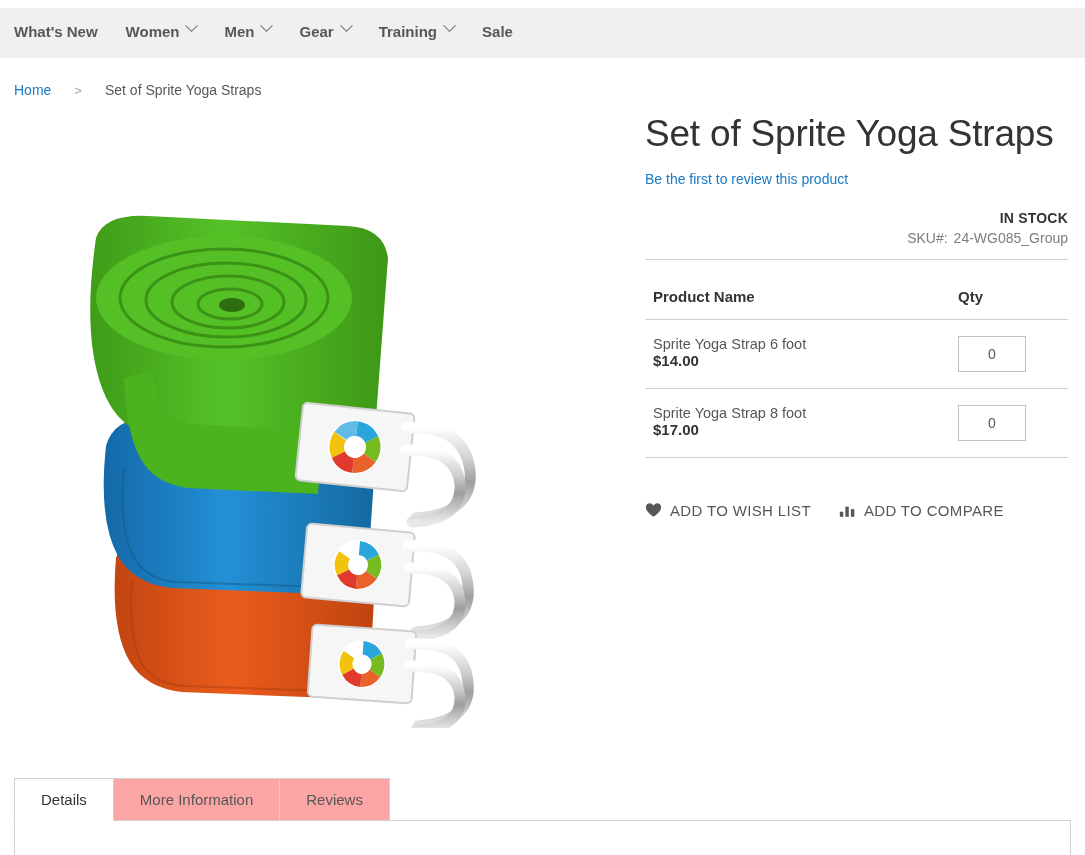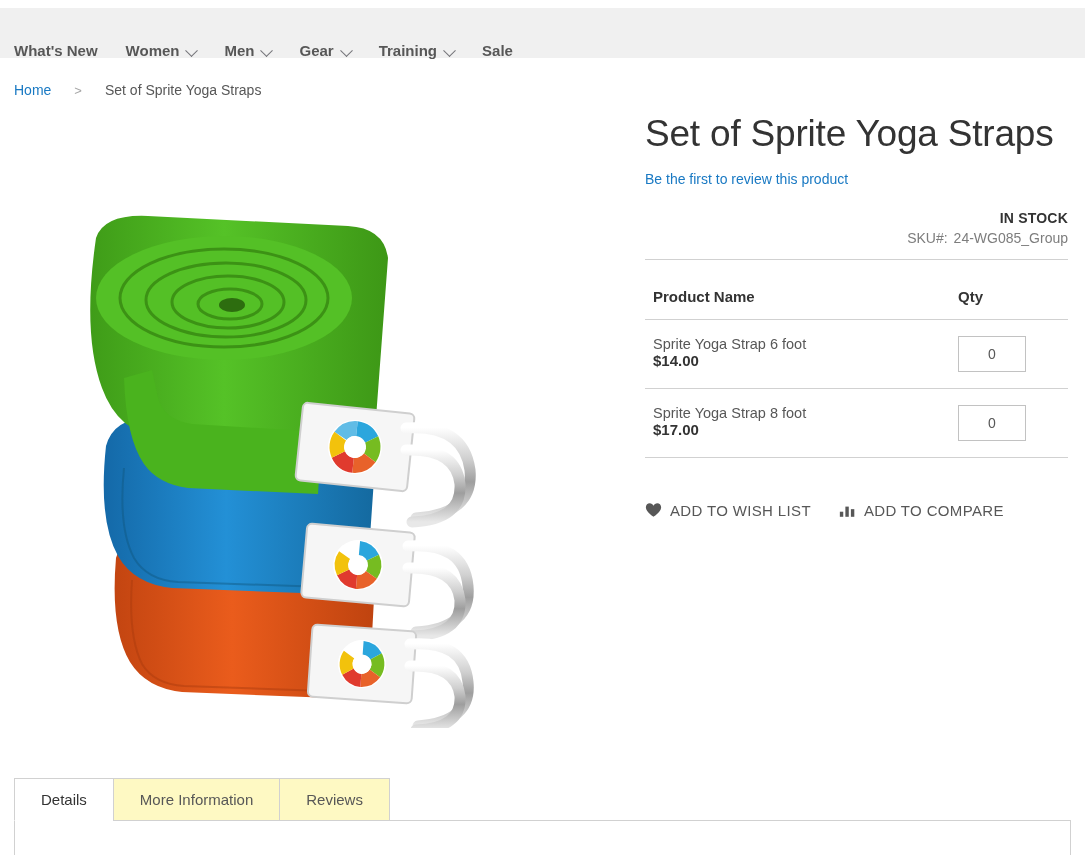--- a/index.html
+++ b/index.html
@@ -13,23 +13,23 @@
   }
   .page { position: relative; width: 1085px; height: 855px; background:#fff; }
 
   
   .nav-bar {
     position: absolute; left: 0; top: 8px; width: 1085px; height: 50px;
     background: #f0f0f0;
     display: flex; align-items: center;
   }
   .nav-item {
-    display: flex; align-items: flex-end;
+    display: flex; align-items: flex-start;
     font-size: 15px; font-weight: bold; color: #575757;
-    padding: 0 14px; height: 50px; cursor: pointer;
+    padding: 16px 14px; height: 50px; cursor: pointer;
     white-space: nowrap;
   }
   .nav-item:first-child { padding-left: 14px; }
   .nav-label { line-height: 1; }
   .chev {
     display: inline-block; width: 9px; height: 9px; margin-left: 8px;
     border-right: 1.6px solid #75757a; border-bottom: 1.6px solid #75757a;
     transform: rotate(45deg) translate(-2px,-2px);
   }
 
@@ -114,21 +114,21 @@
   .compare-icon { width: 17px; height: 16px; display:block; }
 
   
   .tabs-wrap { position: absolute; left: 14px; top: 778px; width: 1057px; }
   .tab-strip { display: flex; align-items: flex-end; height: 43px; position: relative; z-index: 2; }
   .tab {
     height: 43px; padding: 0 26px;
     display: flex; align-items: center; justify-content: center;
     font-size: 15px; color: #575757; cursor: pointer;
     border: 1px solid #d1d1d1; border-right: none;
-    background: #fef9c3;
+    background: #fca5a5;
   }
   .tab:last-child { border-right: 1px solid #d1d1d1; }
   .tab.active {
     background: #ffffff; color: #333; border-bottom-color: #ffffff;
   }
   .tab-panel {
     border: 1px solid #d1d1d1; border-top: 1px solid #d1d1d1;
     margin-top: -1px; height: 80px; background: #ffffff;
   }
 </style>

